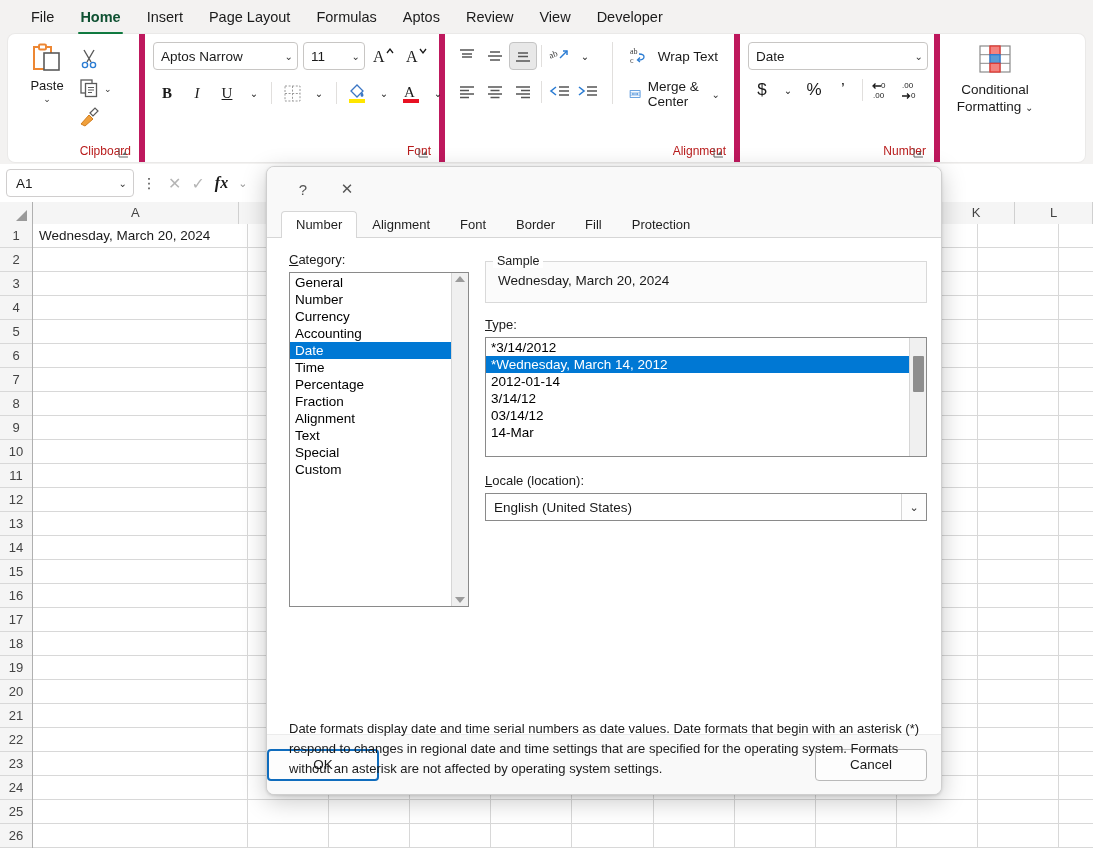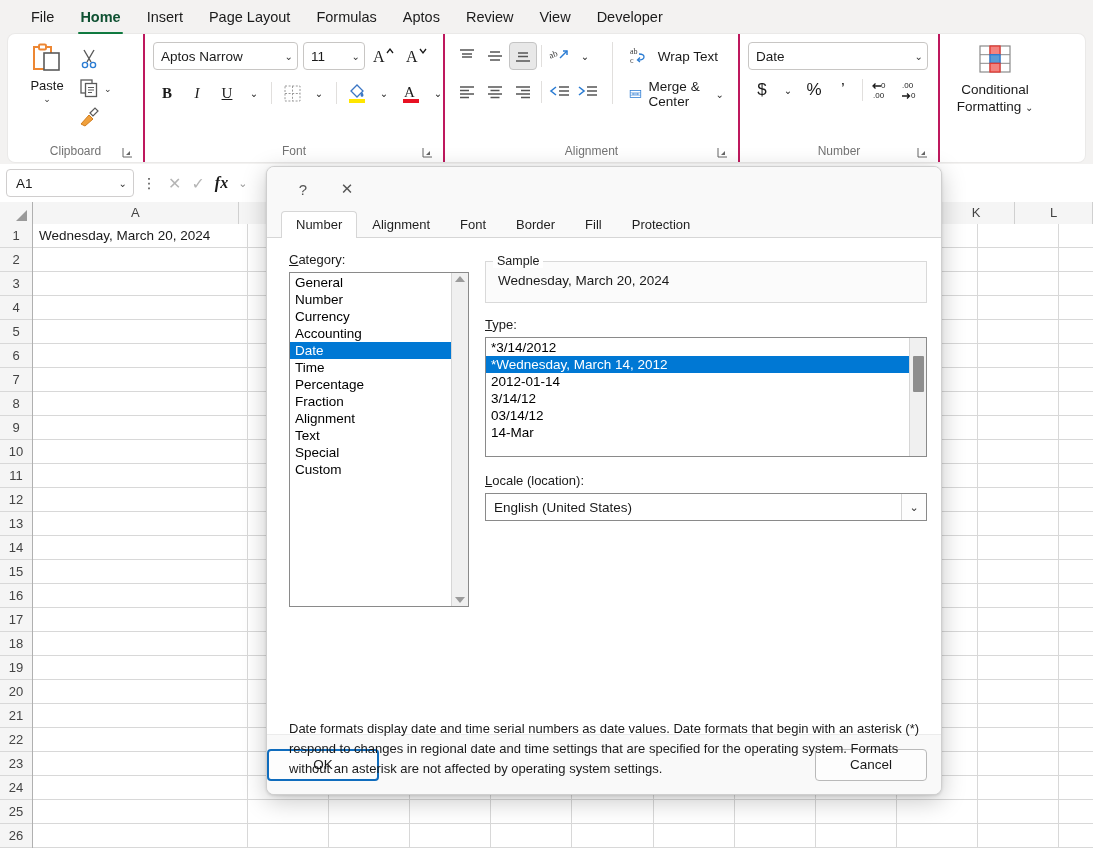--- a/index.html
+++ b/index.html
@@ -49,26 +49,26 @@
     display: flex;
     align-items: stretch;
     box-shadow: 0 0 0 1px rgba(0,0,0,0.035);
   }
   #ribbon-wrap { height: 130px; background:#f3f2f1; padding-top:0px;}
   .group {
     position: relative;
     display: flex;
     flex-direction: column;
     padding: 6px 8px 0 8px;
-    border-right: 2px solid #be185d;
+    border-right: 6px solid #be185d;
   }
   .group:last-child { border-right: none; }
   .group-body { display:flex; flex:1; align-items:flex-start; }
   .group-label {
-    text-align:center; font-size:12px; color:#737373;
+    text-align:right; font-size:12px; color:#b91c1c;
     height: 22px; line-height: 22px; position:relative;
   }
   .dialog-launcher {
     position:absolute; right:2px; bottom:4px;
     width:11px; height:11px; color:#666; font-size:11px; line-height:11px;
   }
   .dl-svg { display:block; }
 
   
   #grp-clipboard { width: 137px; }

